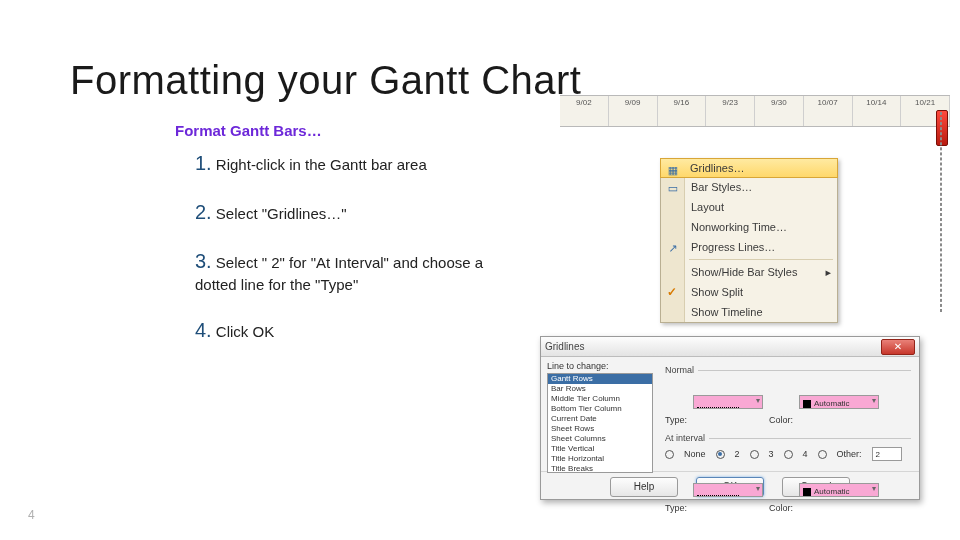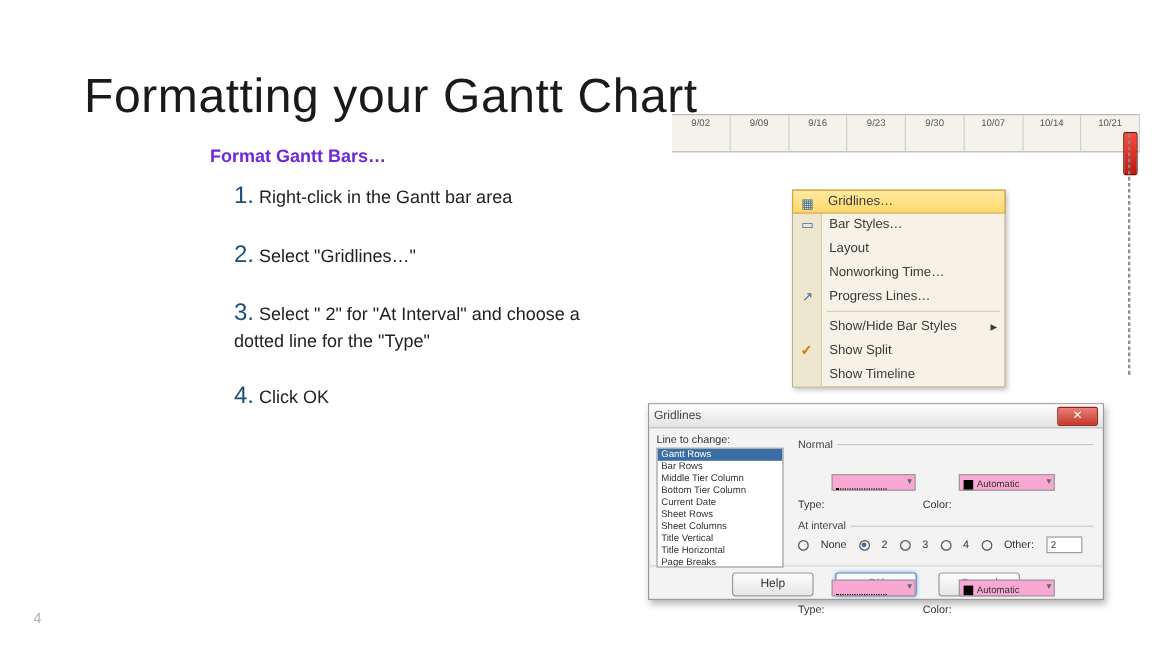--- a/index.html
+++ b/index.html
@@ -361,21 +361,21 @@
       <div class="listbox">
         <div class="sel">Gantt Rows</div>
         <div>Bar Rows</div>
         <div>Middle Tier Column</div>
         <div>Bottom Tier Column</div>
         <div>Current Date</div>
         <div>Sheet Rows</div>
         <div>Sheet Columns</div>
         <div>Title Vertical</div>
         <div>Title Horizontal</div>
-        <div>Page Breaks</div>
+        <div>Title Breaks</div>
 
       </div>
     </div>
     <div class="dlg-right">
       <div class="section-divider">Normal</div>
       <div class="row">
         <label>Type:</label>
         <span class="combo" style="min-width:70px;">
             <span class="dotted-sample"></span>
           </span>

